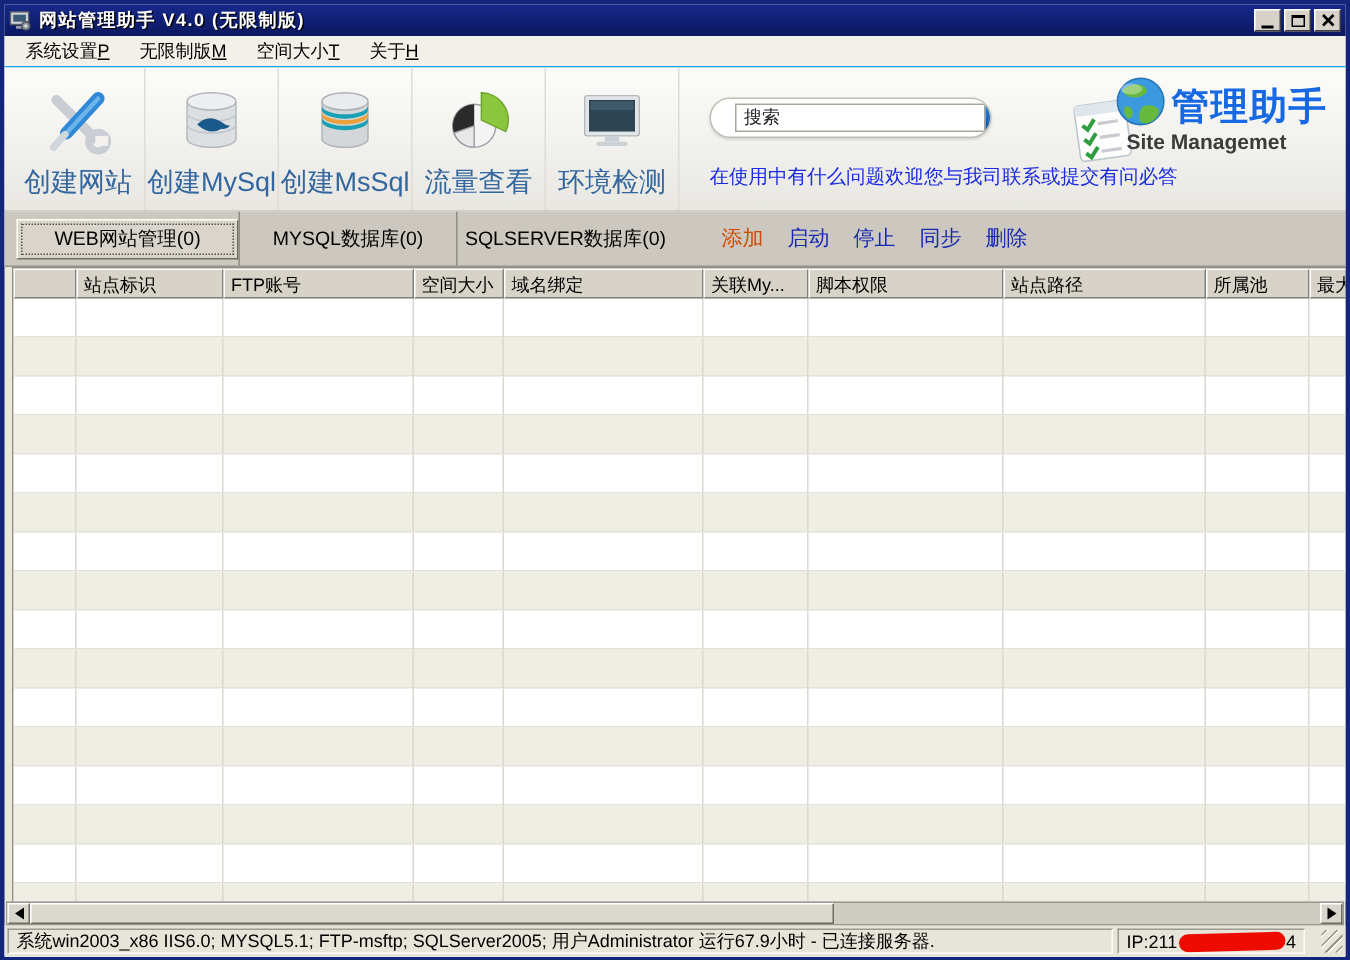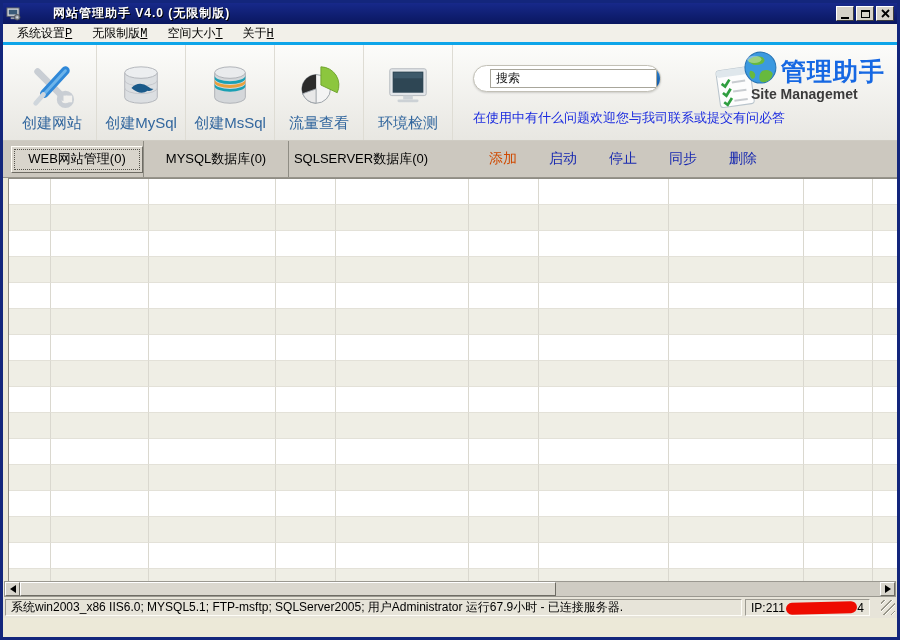--- a/index.html
+++ b/index.html
@@ -3,43 +3,43 @@
 <meta charset="utf-8">
 <style>
   * { margin:0; padding:0; box-sizing:border-box; }
   html,body { width:900px; height:640px; overflow:hidden; background:#c0c0c0;
               font-family:"Liberation Sans","DejaVu Sans",sans-serif; }
   .window { width:900px; height:640px; border:3px solid #13267c; background:#ece9d8;
             display:flex; flex-direction:column; }
 
   
   .titlebar { height:21px; flex:none; background:linear-gradient(#17298a,#0a1760);
-              display:flex; align-items:center; padding:0 3px;gap:27px; }
+              display:flex; align-items:center; padding:0 3px; }
   .title-text { color:#fff; font-weight:bold; font-size:12px; margin-left:5px; letter-spacing:1px;
                 text-shadow:1px 1px 0 #000; white-space:nowrap; }
   .win-controls { margin-left:auto; display:flex; gap:2px; }
   .win-btn { width:18px; height:15px; background:#d6d2c9; border:1px solid;
              border-color:#ffffff #3c3c3c #3c3c3c #ffffff; position:relative; cursor:default;
              display:flex; align-items:center; justify-content:center; }
   .glyph-min { width:8px; height:2px; background:#000; margin-top:8px; }
   .glyph-max { width:9px; height:8px; border:1px solid #000; border-top:2px solid #000; }
 
   
-  .menubar { height:21px; flex:none; background:#f2f0e9; border-bottom:3px solid #0ea5e9;
-             display:flex; align-items:center; padding-left:4px; font-size:12px; color:#000;font-family:Liberation Mono, monospace; }
+  .menubar { height:21px; flex:none; background:#f2f0e9; border-bottom:1px solid #0ea5e9;
+             display:flex; align-items:center; padding-left:4px; font-size:12px; color:#000; }
   .menu-item { padding:3px 10px; white-space:nowrap; }
   .menu-item u { text-decoration:underline; }
 
   
   .toolbar { height:96px; flex:none; background:linear-gradient(#fcfcfa,#e8e7e2);
              border-bottom:1px solid #cfccc3; position:relative; }
   .tool-strip { display:flex; height:100%; margin-left:5px; }
   .tool-btn { width:89px; border-right:1px solid #dedcd4; display:flex; flex-direction:column;
               align-items:center; justify-content:flex-end; padding-bottom:7px; gap:5px; cursor:pointer; }
-  .tool-label { color:#33679e; font-size:15px; white-space:nowrap; }
+  .tool-label { color:#33679e; font-size:18px; white-space:nowrap; }
 
   .search-group { position:absolute; left:470px; top:20px; width:188px; height:27px;
                   background:#fff; border:1px solid #c2c0b6; border-radius:14px;
                   box-shadow:0 1px 2px rgba(0,0,0,.15); display:flex; align-items:stretch; overflow:hidden; }
   .search-input { flex:1; border:1px solid #a8a69b; margin:3px 0 3px 16px; padding:0 5px;
                   font-size:12px; color:#222; outline:none; font-family:inherit; }
   .search-btn { width:36px; flex:none; background:linear-gradient(#2f86d4,#0b4f9e);
                 border-radius:0 14px 14px 0; display:flex; align-items:center; justify-content:center;
                 cursor:pointer; }
   .note-text { position:absolute; left:470px; top:64px; color:#1b2bdf; font-size:13px; white-space:nowrap; }
@@ -48,25 +48,25 @@
   .logo-textcol { display:flex; flex-direction:column; align-items:flex-start; margin-left:2px; }
   .logo-title { font-size:25px; font-weight:bold; color:#1668e3; line-height:1.05; letter-spacing:1px; }
   .logo-sub { font-size:14px; font-weight:bold; color:#3b3b3b; margin-left:-30px; margin-top:2px; }
 
   
   .tabbar { height:37px; flex:none; background:#ccc8bf; border-bottom:1px solid #97948b;
             display:flex; align-items:center; }
   .tab { height:100%; display:flex; align-items:center; justify-content:center;
          font-size:13px; color:#000; border-left:1px solid #8f8d84; width:145px; cursor:pointer; }
   .tab:nth-of-type(4){ width:152px; }
-  .tab.active { width:132px; height:27px; margin-left:8px; background:#d9d5cc;
+  .tab.active { width:148px; height:27px; margin-left:8px; background:#d9d5cc;
                 border:1px solid; border-color:#fffdf6 #6e6c64 #6e6c64 #fffdf6;
                 outline:1px dotted #55534b; outline-offset:-4px; }
   .tab.active + .tab { border-left:1px solid #8f8d84; }
-  .actions { display:flex; gap:32px; margin-left:56px; font-size:14px; }
+  .actions { display:flex; gap:16px; margin-left:32px; font-size:14px; }
   .action-link { color:#1829b0; cursor:pointer; white-space:nowrap; }
 
   
   .grid-area { margin-left:5px; border-left:1px solid #8f8d84; border-top:1px solid #8f8d84;
                overflow:hidden; flex:none; }
   .grid-header { display:flex; height:20px; background:#d7d3c9; }
   .gh-cell { flex:none; border-top:1px solid #fff; border-left:1px solid #fff;
              border-right:1px solid #82807a; border-bottom:1px solid #82807a;
              font-size:12px; padding:2px 4px; white-space:nowrap; overflow:hidden; color:#000; }
   .grid-body { height:402px; background:#fff; overflow:hidden; }
@@ -234,20 +234,32 @@
     <div class="actions">
       <span class="action-link" style="color: rgb(207, 74, 2);">添加</span>
       <span class="action-link" style="color: rgb(24, 41, 176);">启动</span>
       <span class="action-link" style="color: rgb(24, 41, 176);">停止</span>
       <span class="action-link" style="color: rgb(24, 41, 176);">同步</span>
       <span class="action-link" style="color: rgb(24, 41, 176);">删除</span>
     </div>
   </div>
 
   <div class="grid-area">
+    <div class="grid-header">
+      <div class="gh-cell c0"></div>
+      <div class="gh-cell c1">站点标识</div>
+      <div class="gh-cell c2">FTP账号</div>
+      <div class="gh-cell c3">空间大小</div>
+      <div class="gh-cell c4">域名绑定</div>
+      <div class="gh-cell c5">关联My...</div>
+      <div class="gh-cell c6">脚本权限</div>
+      <div class="gh-cell c7">站点路径</div>
+      <div class="gh-cell c8">所属池</div>
+      <div class="gh-cell c9">最大</div>
+    </div>
     <div class="grid-body">
         <div class="grid-row">
           <div class="g-cell c0"></div>
           <div class="g-cell c1"></div>
           <div class="g-cell c2"></div>
           <div class="g-cell c3"></div>
           <div class="g-cell c4"></div>
           <div class="g-cell c5"></div>
           <div class="g-cell c6"></div>
           <div class="g-cell c7"></div>

